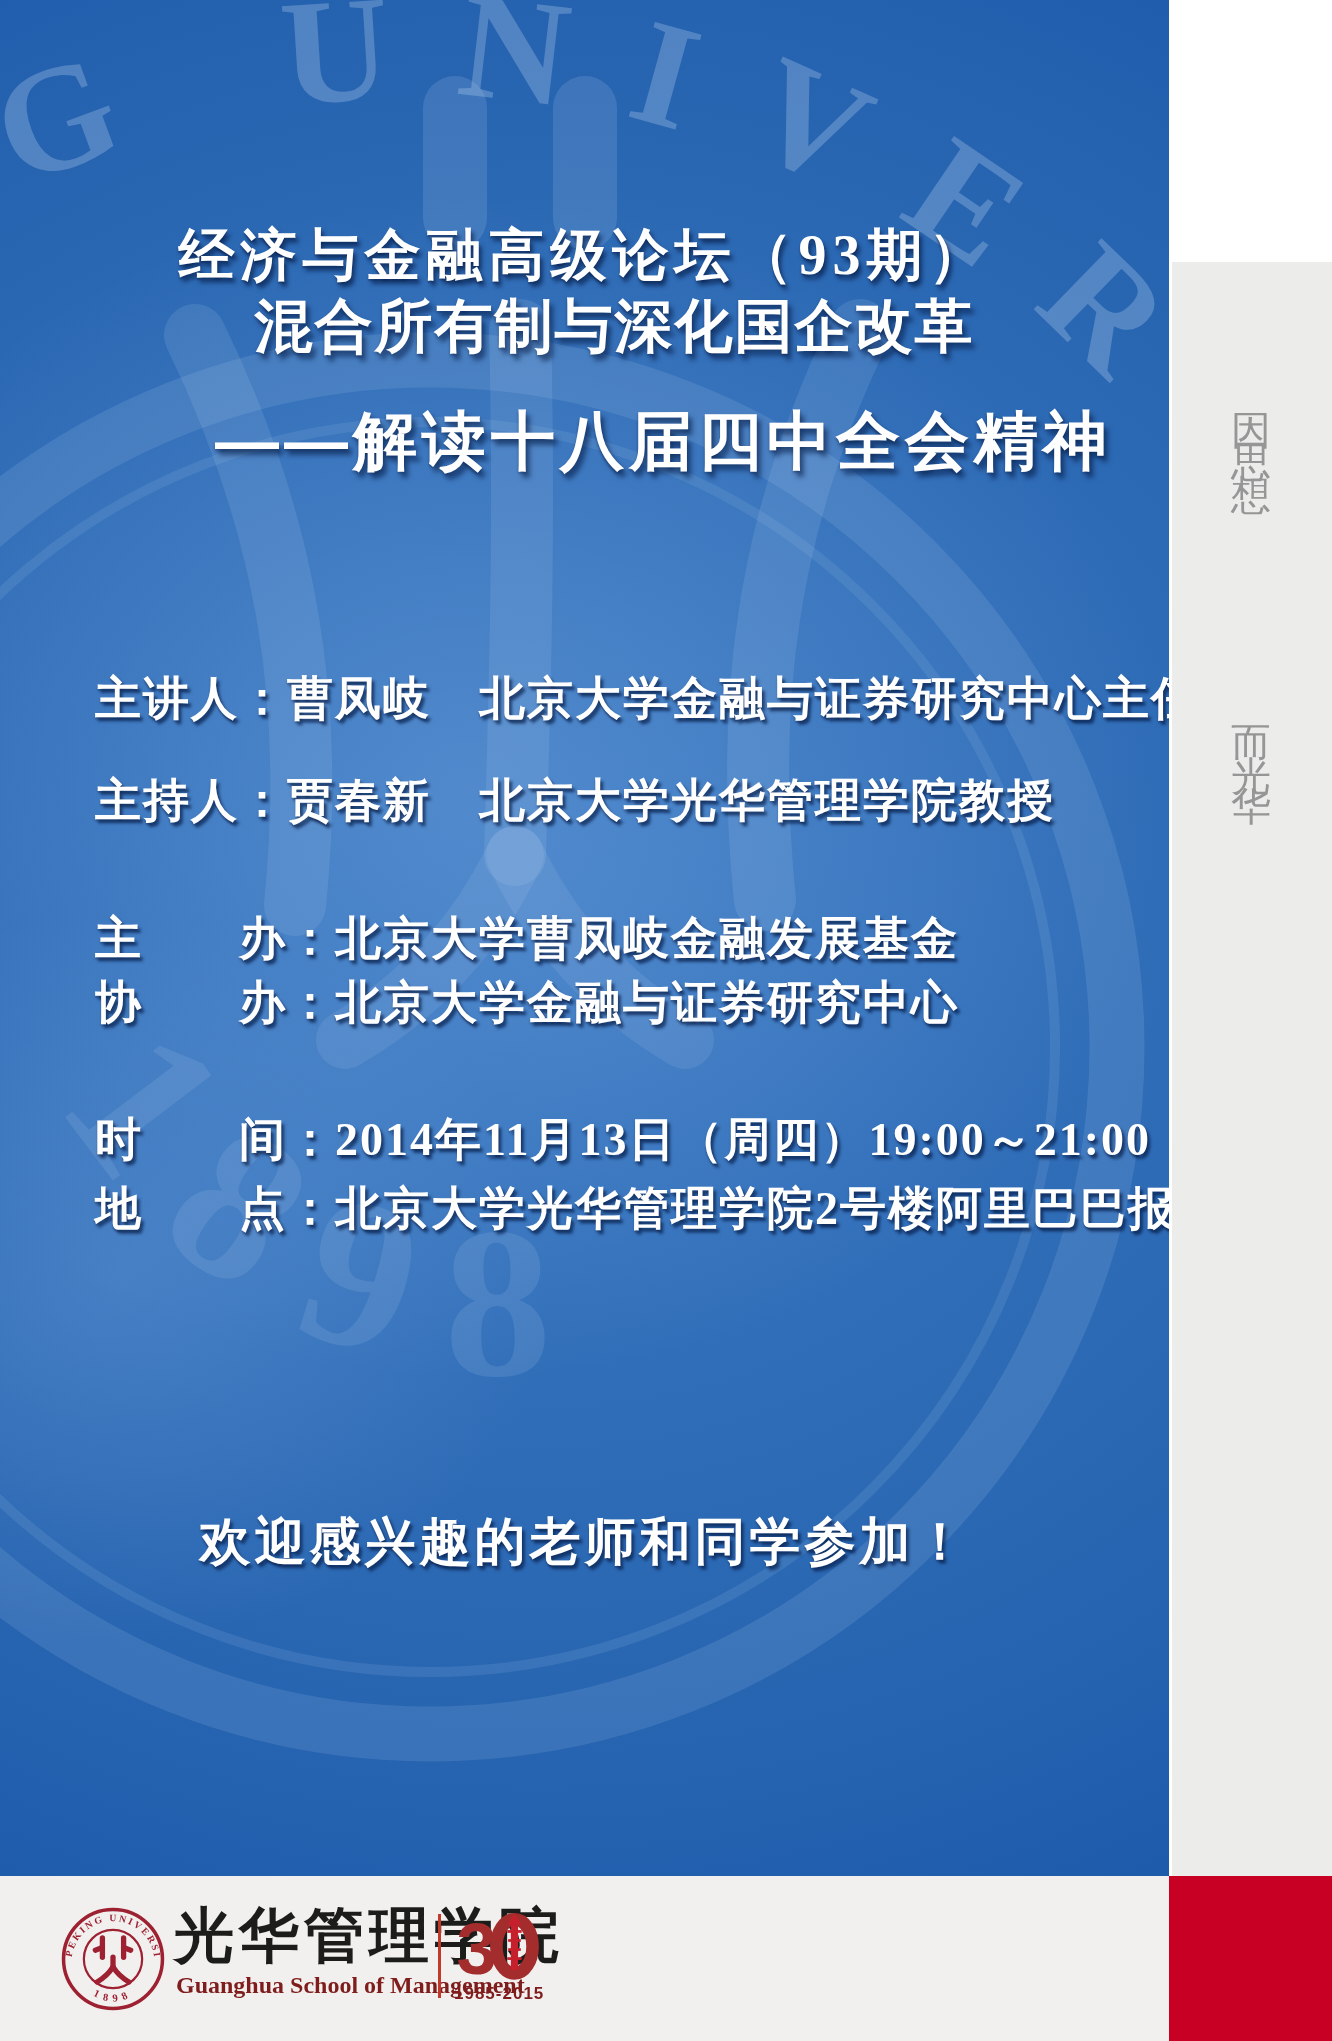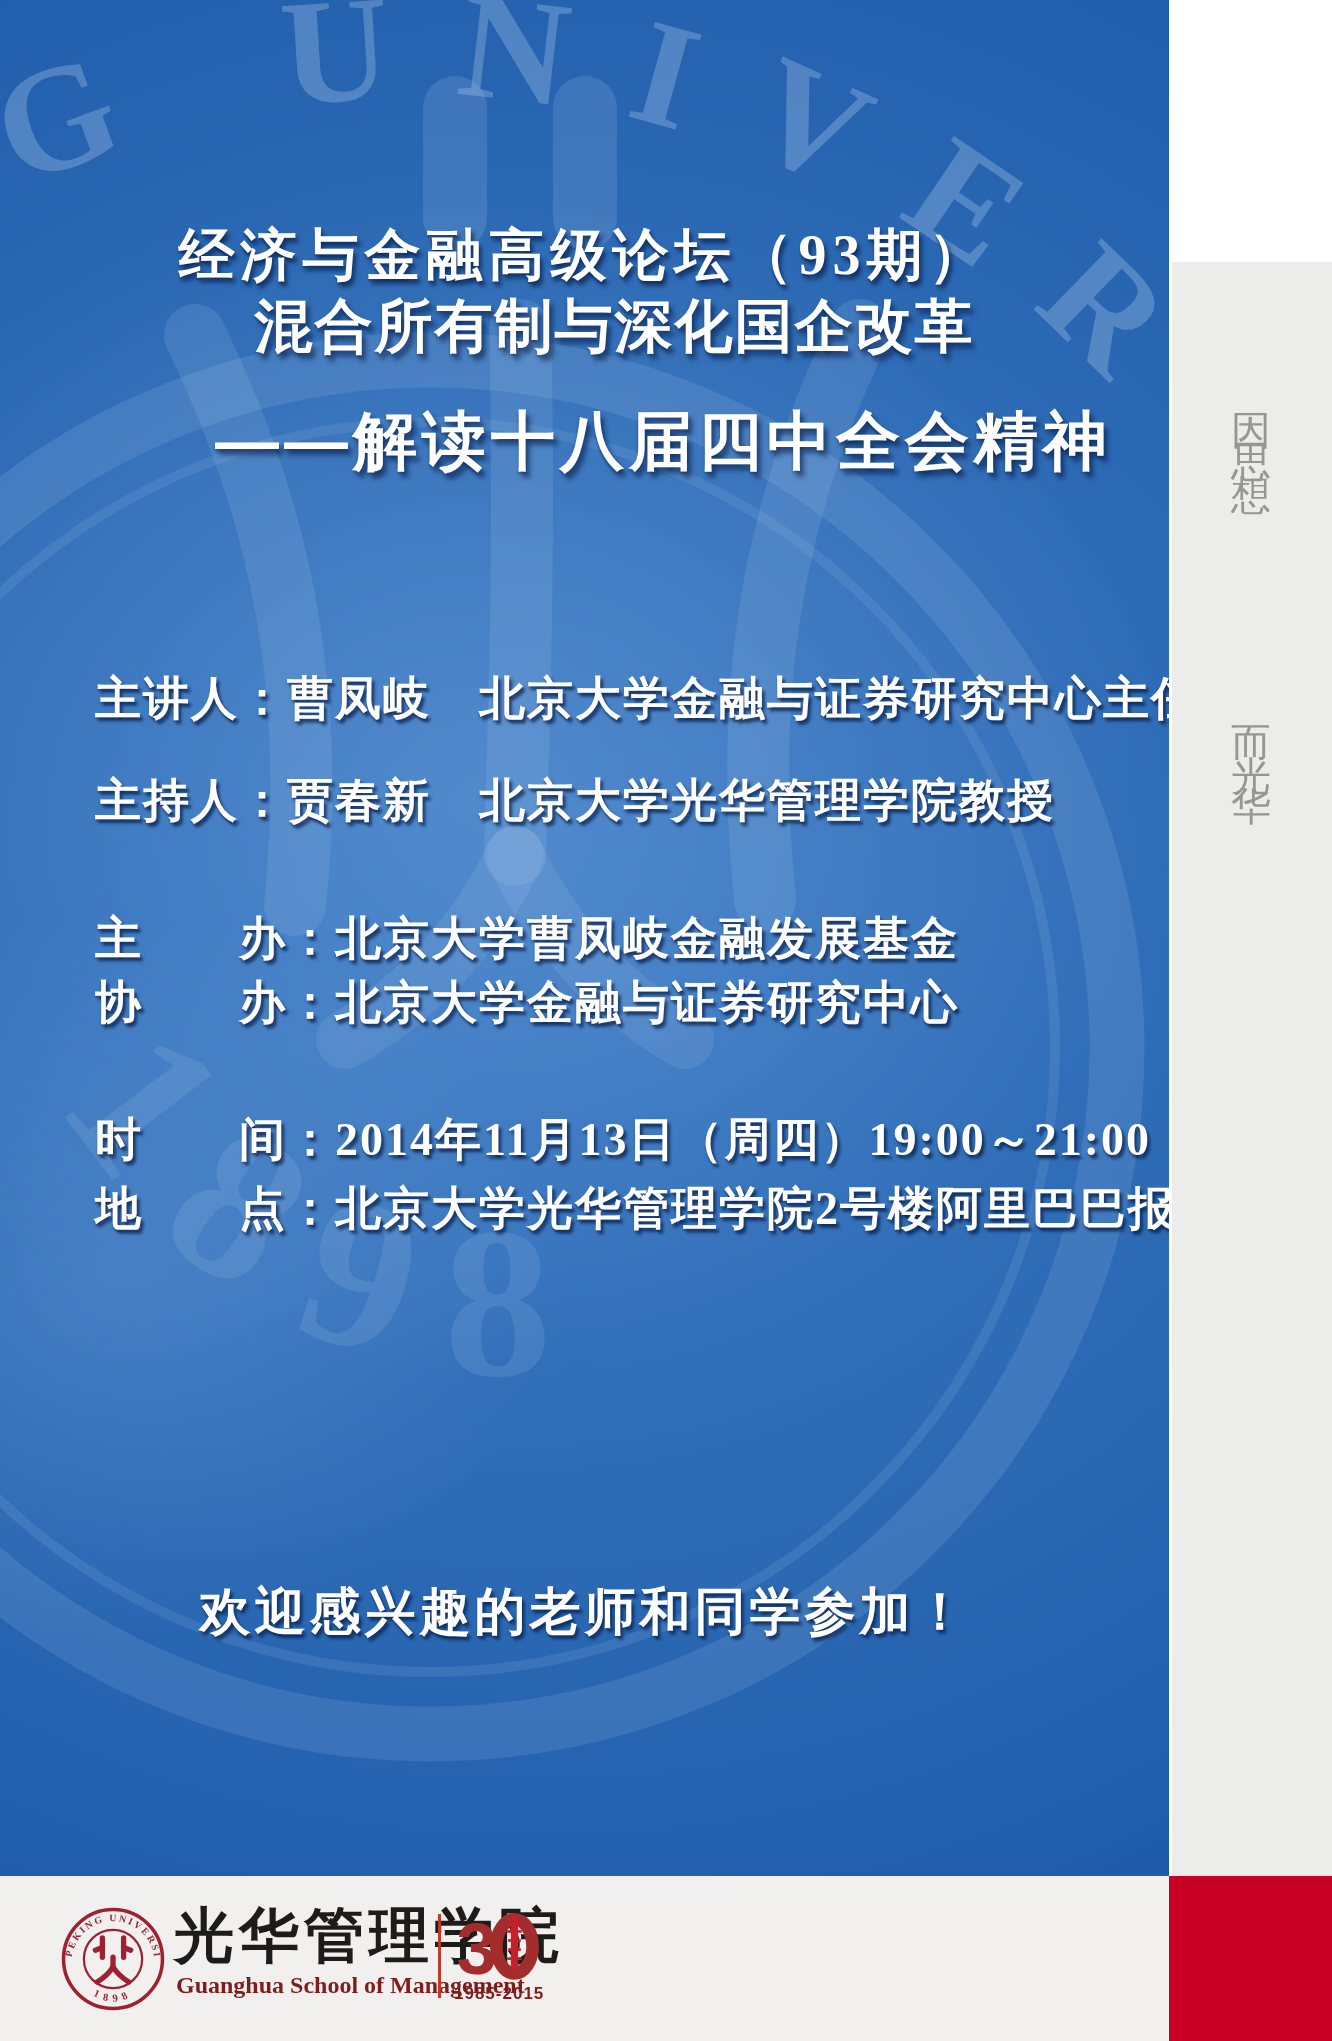--- a/index.html
+++ b/index.html
@@ -25,21 +25,21 @@
     font-size:64px;font-weight:900;letter-spacing:5px;
     text-shadow:4px 6px 5px rgba(0,20,60,.55),0 2px 3px rgba(0,20,60,.4);}
   .detail-row{position:absolute;left:95px;width:1060px;font-size:46px;font-weight:700;
     letter-spacing:2px;white-space:nowrap;
     text-shadow:3px 4px 3px rgba(0,20,60,.6),0 2px 2px rgba(0,20,60,.35);}
   .r0{top:668px;} .r1{top:770px;} .r2{top:864px;margin-top:44px;} .r3{top:972px;} .r4{top:1109px;} .r5{top:1178px;}
   .book-note{position:absolute;left:72px;top:1320px;width:1040px;font-size:47px;font-weight:800;
     letter-spacing:2px;line-height:78px;
     text-shadow:3px 4px 3px rgba(0,20,60,.55),0 2px 2px rgba(0,20,60,.35);}
   .book-note .indent{padding-left:110px;}
-  .welcome{position:absolute;left:0;top:1578px;width:1169px;text-align:center;
+  .welcome{position:absolute;left:0;top:1508px;width:1169px;text-align:center;
     font-size:51px;font-weight:900;letter-spacing:4px;
     text-shadow:3px 4px 3px rgba(0,20,60,.55),0 2px 2px rgba(0,20,60,.35);}
   
   .sidebar{position:absolute;left:1169px;top:0;width:163px;height:2041px;background:#ffffff;}
   .sidebar-gray{position:absolute;left:3px;top:262px;width:160px;height:1614px;background:#ececea;}
   .slogan{position:absolute;left:50%;transform:translateX(-50%);
     writing-mode:vertical-rl;font-size:40px;letter-spacing:30px;color:#969696;
     font-family:"Liberation Sans","DejaVu Sans",sans-serif;}
   .slogan-top{top:120px;}   
   .slogan-bottom{top:432px;}

